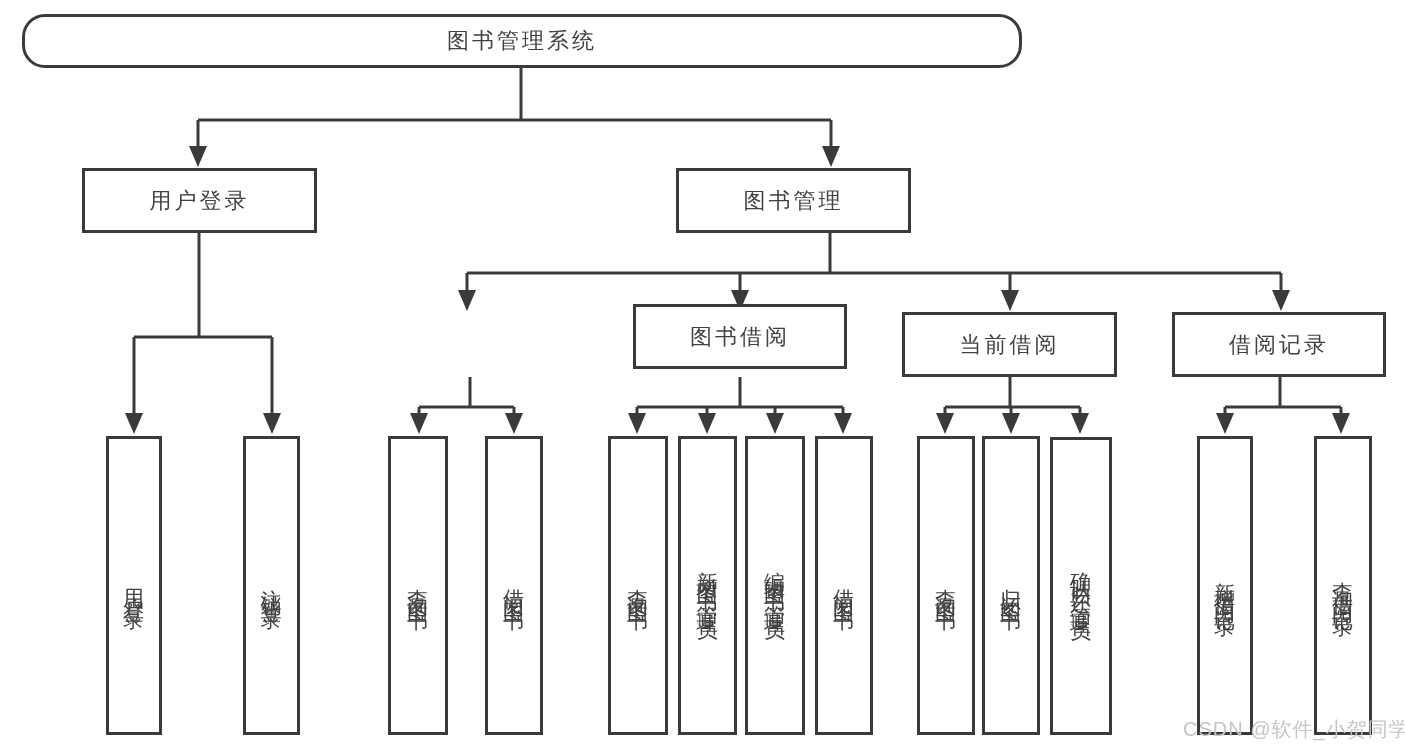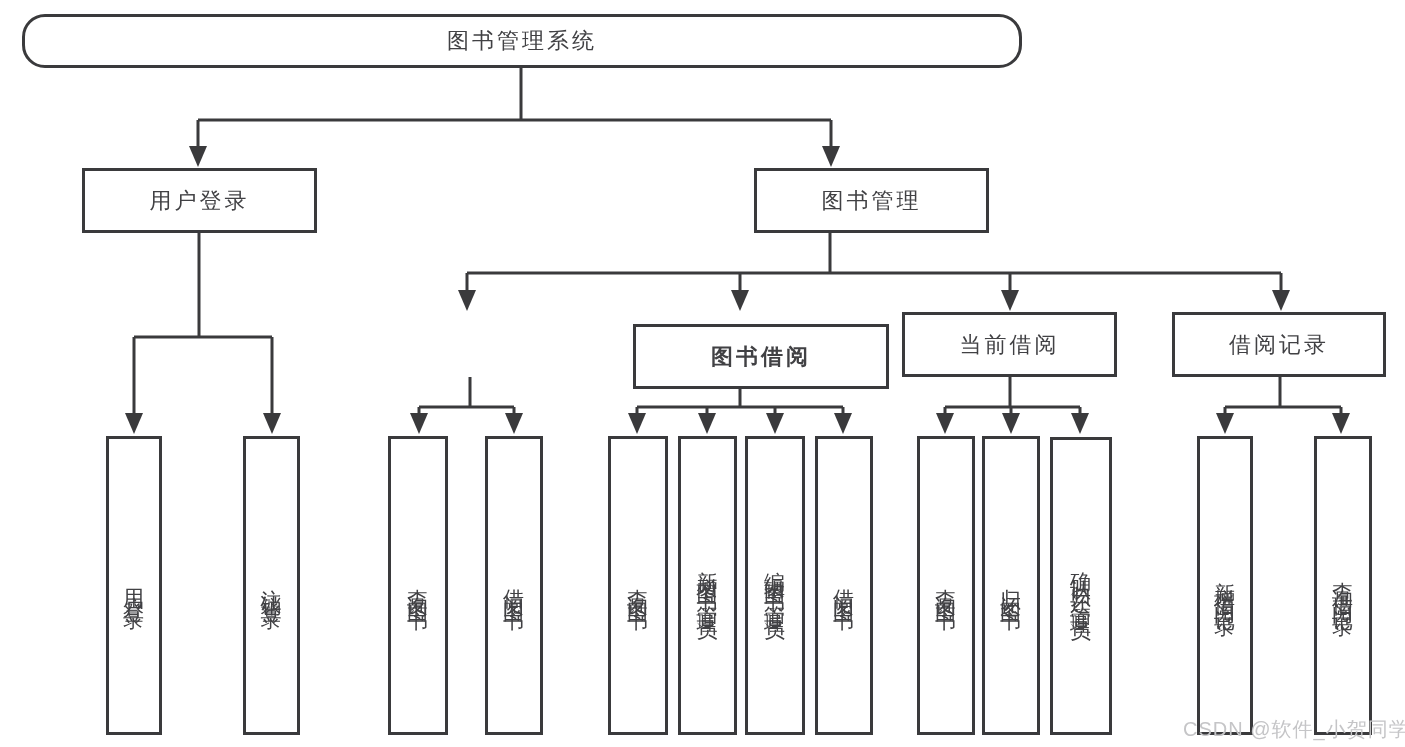--- a/index.html
+++ b/index.html
@@ -101,23 +101,23 @@
       <polygon points="1002,413 1020,413 1011,434"></polygon>
       <polygon points="1071,413 1089,413 1080,434"></polygon>
       <polygon points="1216,413 1234,413 1225,434"></polygon>
       <polygon points="1332,413 1350,413 1341,434"></polygon>
     </g>
   </svg>
 
   <div class="hbox" style="left:22px; top:14px; width:1000px; height:54px;border-radius:23px;">图书管理系统</div>
 
   <div class="hbox" style="left:82px; top:168px; width:235px; height:65px;">用户登录</div>
-  <div class="hbox" style="left:754px; top:168px; width:235px; height:65px;">图书管理</div>
+  <div class="hbox" style="left:676px; top:168px; width:235px; height:65px;">图书管理</div>
 
-  <div class="hbox" style="left:633px; top:324px; width:256px; height:65px;font-weight:bold;">图书借阅</div>
+  <div class="hbox" style="left:633px; top:304px; width:214px; height:65px;">图书借阅</div>
   <div class="hbox" style="left:902px; top:312px; width:215px; height:65px;">当前借阅</div>
   <div class="hbox" style="left:1172px; top:312px; width:214px; height:65px;">借阅记录</div>
 
   <div class="vbox" style="left:106px; top:436px; width:56px; height:299px;">用户登录</div>
   <div class="vbox" style="left:243px; top:436px; width:57px; height:299px;">注销登录</div>
 
   <div class="vbox" style="left:388px; top:436px; width:60px; height:299px;">查询图书</div>
   <div class="vbox" style="left:485px; top:436px; width:58px; height:299px;">借阅图书</div>
 
   <div class="vbox" style="left:608px; top:436px; width:60px; height:299px;">查询图书</div>

